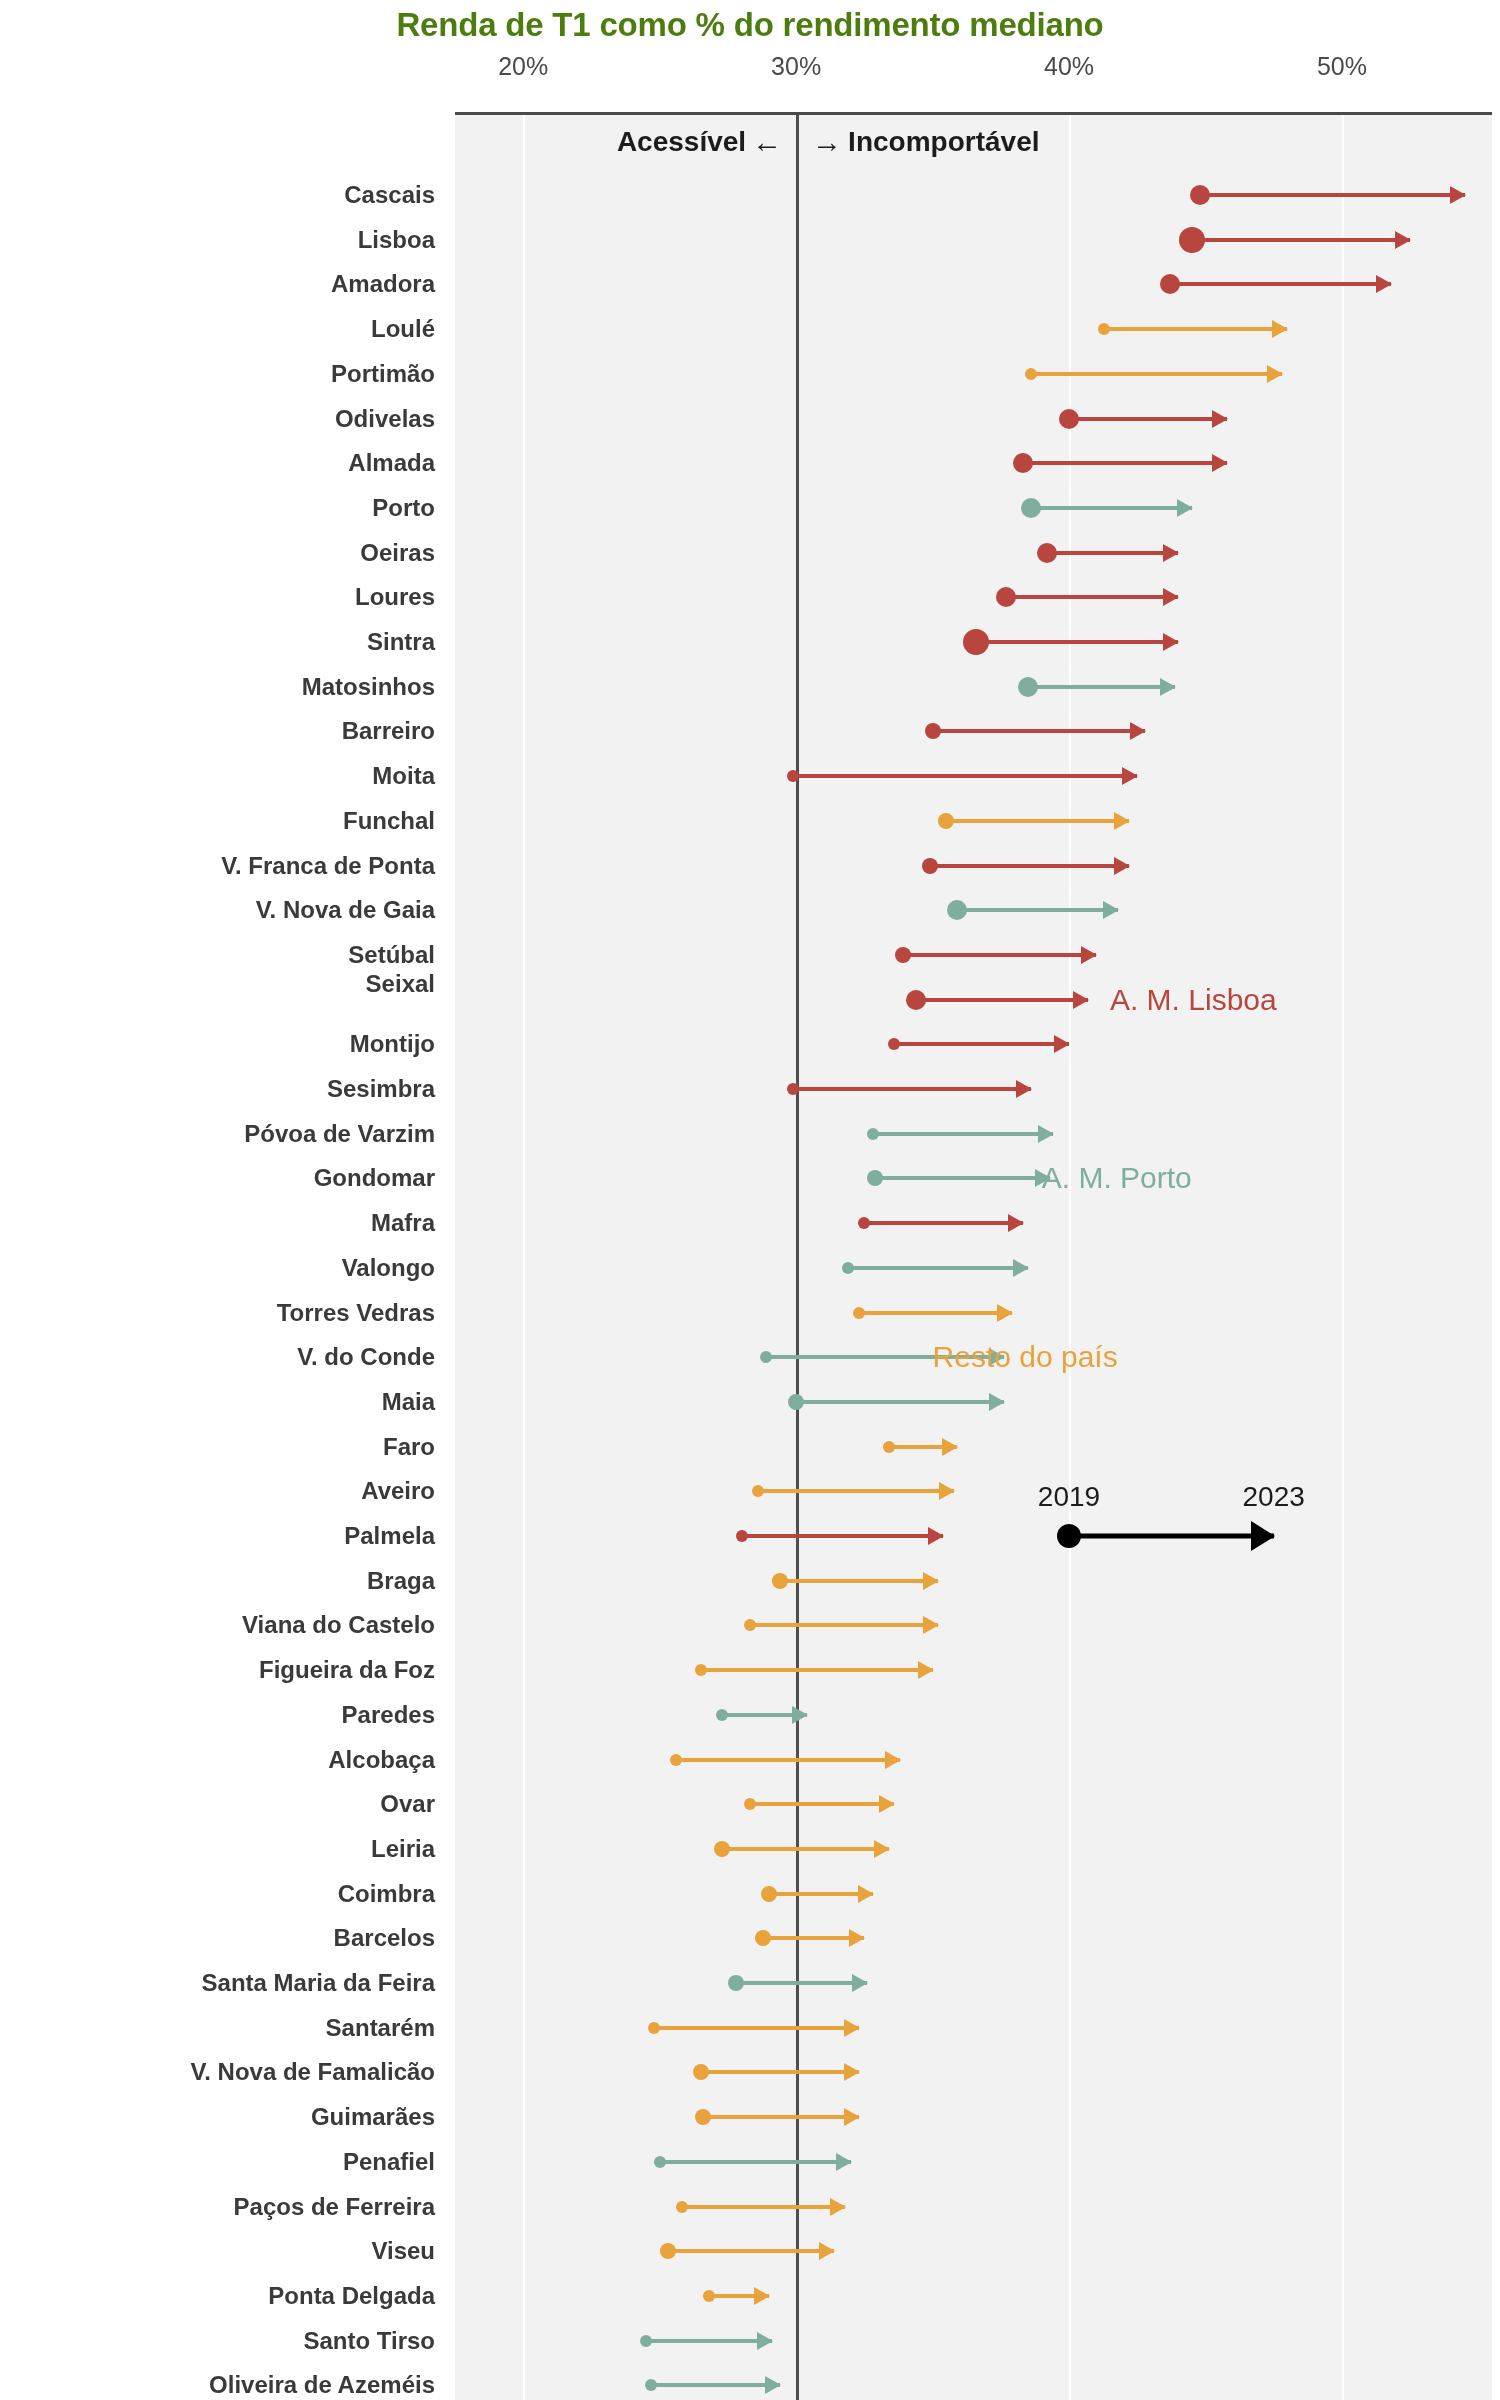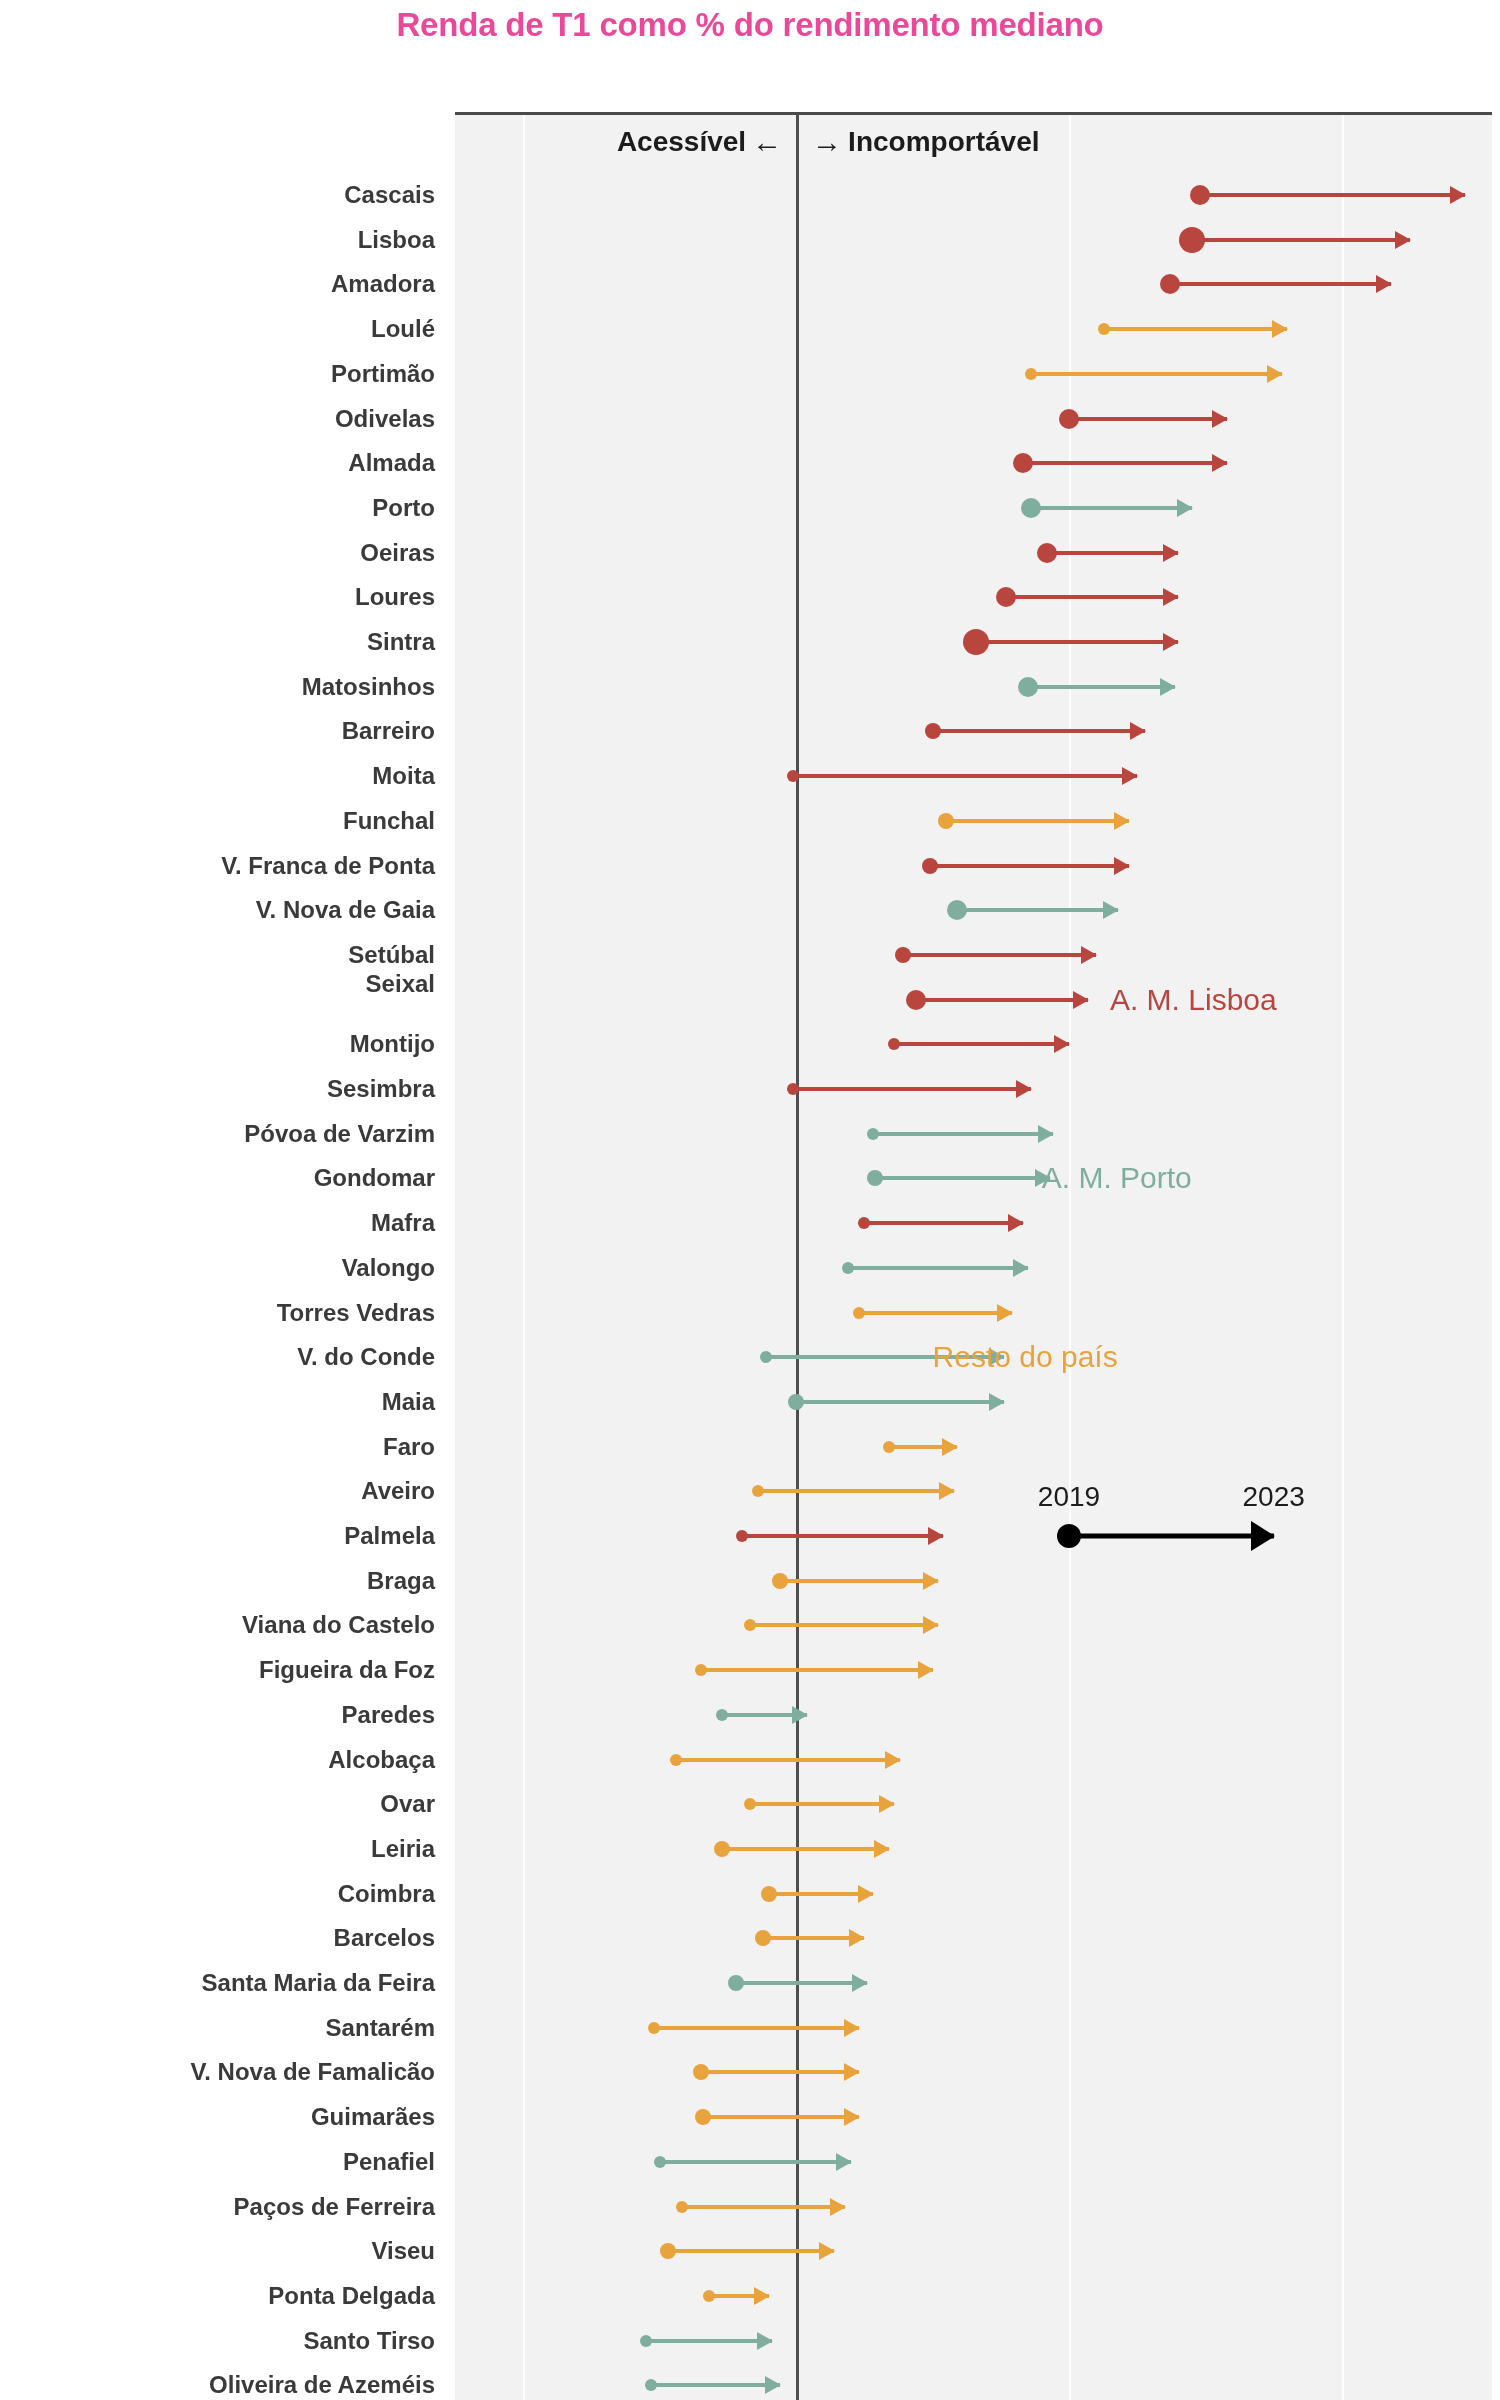--- a/index.html
+++ b/index.html
@@ -21,21 +21,21 @@
   }
   
   .chart-title {
     position: absolute;
     left: 0;
     top: 6px;
     width: 1500px;
     text-align: center;
     font-size: 33px;
     font-weight: bold;
-    color: #ec4899;
+    color: #4d7c0f;
     letter-spacing: -0.2px;
   }
   
   .axis-labels {
     position: absolute;
     top: 52px;
     left: 0;
     width: 1500px;
     height: 30px;
   }
@@ -187,20 +187,26 @@
     white-space: nowrap;
   }
 </style>
 </head>
 <body>
 
 <div id="chart-root">
 
   <div class="chart-title">Renda de T1 como % do rendimento mediano</div>
 
+  <div class="axis-labels" id="axis-labels">
+      <div class="axis-tick-label" style="left: 523.224px;">20%</div>
+      <div class="axis-tick-label" style="left: 796.118px;">30%</div>
+      <div class="axis-tick-label" style="left: 1069.01px;">40%</div>
+      <div class="axis-tick-label" style="left: 1341.91px;">50%</div>
+    </div>
 
   <div class="plot-area" id="plot-area" style="left: 455px; top: 112px; width: 1037px; height: 2288px;">
       <div class="gridline" style="left: 68.2237px;"></div>
       <div class="gridline" style="left: 341.118px;"></div>
       <div class="gridline" style="left: 614.013px;"></div>
       <div class="gridline" style="left: 886.908px;"></div>
       <div class="threshold-line" style="left: 341.118px; background: rgb(79, 79, 79);"></div>
     </div>
 
   <div class="afford-row afford-left" id="afford-left" style="left: 475px; width: 313.118px; top: 122px;">

